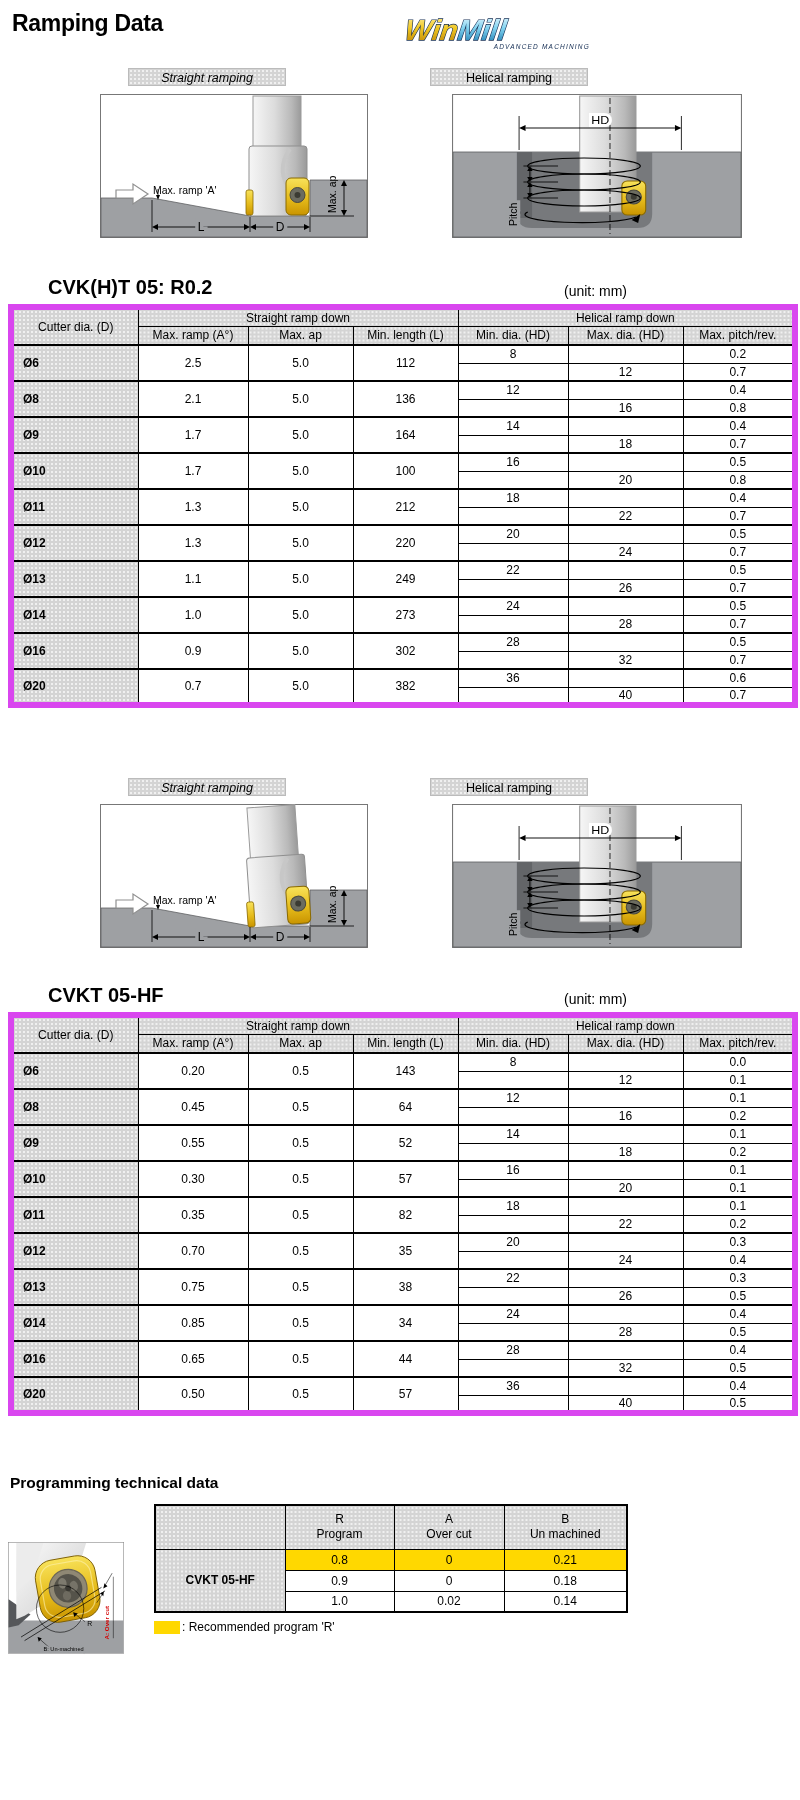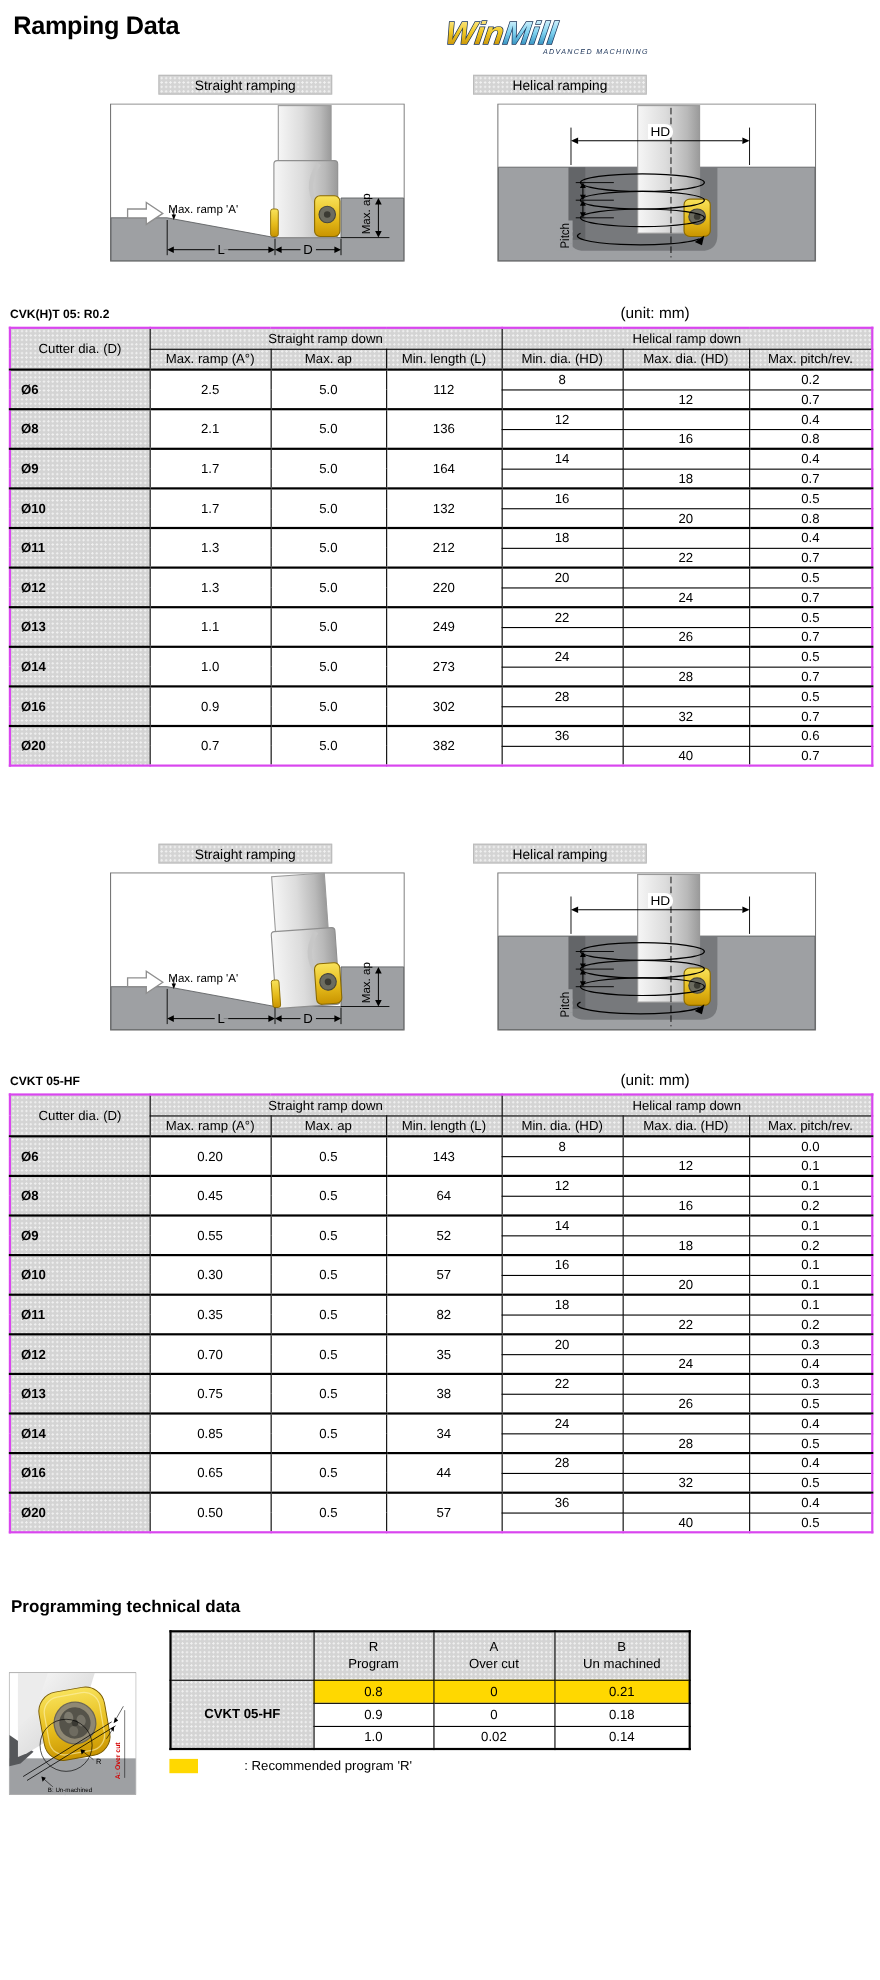--- a/index.html
+++ b/index.html
@@ -18,53 +18,53 @@
 
   
   .dg { background-color:var(--grey);
         background-image:radial-gradient(rgba(255,255,255,.65) 1px, rgba(0,0,0,0) 1.15px);
         background-size:4px 4px; }
 
   
   .diagrams { position:relative; height:170px; }
   .dlabel { position:absolute; top:0; width:158px; height:18px; line-height:18px;
             text-align:center; font-size:12.5px; border:1px solid #bbb; }
-  .dlabel.s { left:136px; } .dlabel.h { left:422px; }
+  .dlabel.s { left:120px;font-style:italic; } .dlabel.h { left:422px; }
   .dbox { position:absolute; top:26px; }
   .dbox.s { left:92px; } .dbox.h { left:444px; }
   .sec1 { margin-top:12px; }
   .sec2 { margin-top:70px; }
 
   
   .tsec { margin-top:38px; }
   .tsec.t2 { margin-top:36px; }
   .trow-title { display:flex; justify-content:space-between; align-items:flex-end; margin-bottom:5px; padding:0 1px; }
-  .trow-title .tt { font-size:11px; font-weight:bold; }
+  .trow-title .tt { font-size:20px; font-weight:bold;margin-left:39px; }
   .trow-title .unit { font-size:14px;text-align:center; }
 
-  table.data { border-collapse:collapse; table-layout:fixed; width:784px; border:2px solid #d946ef;padding-left:12px; }
+  table.data { border-collapse:collapse; table-layout:fixed; width:784px; border:6px solid #d946ef;padding-left:12px; }
   table.data th, table.data td { border:1px solid #000; height:18px; padding:0; font-size:12px;
     font-weight:normal; text-align:center; vertical-align:middle; }
   table.data thead { border-bottom:2px solid #000; }
   table.data thead th { height:19px; }
   table.data tbody tr.g1 td { border-top:2px solid #000; }
   table.data td.dia { text-align:left; padding-left:9px; font-weight:bold; }
 
   
   .prog-sec { margin-top:58px; }
   .prog-sec h2 { margin:0 0 12px 2px; font-size:15.5px; font-weight:bold; }
   .prog-flex { display:flex; align-items:flex-start; }
   .prog-right { margin-left:30px; }
   table.prog { border-collapse:collapse; table-layout:fixed; width:472px; border:2px solid #000; }
   table.prog th, table.prog td { border:1px solid #000; font-size:12px; text-align:center; padding:0; }
   table.prog thead th { height:44px; font-weight:normal; line-height:15px; }
   table.prog td { height:21px; }
   table.prog td.plabel { font-weight:bold; }
   table.prog tr.hl td.hlc { background:var(--yellow); }
-  .legend { margin-top:7px; font-size:12px; display:flex; align-items:center;gap:40px; }
+  .legend { margin-top:7px; font-size:12px; display:flex; align-items:center; }
   .legend .sw { width:26px; height:13px; background:var(--yellow); margin-right:2px; display:inline-block; }
 
   svg text { font-family:"Liberation Sans", sans-serif; }
 </style>
 </head>
 <body style="--highlight-yellow: #FFD800; --header-grey: #d4d4d4; --ground-grey: #9ea0a3; --red-label: #d40000; --yellow: #FFD800;">
 
 <svg width="0" height="0" style="position:absolute" aria-hidden="true">
   <defs>
     <linearGradient id="metalH" x1="0" y1="0" x2="1" y2="0">
@@ -265,21 +265,21 @@
   <tr class="g2">
     <td></td>
     <td>18</td>
     <td>0.7</td>
   </tr>
 
   <tr class="g1">
     <td class="dia dg" rowspan="2">Ø10</td>
     <td rowspan="2">1.7</td>
     <td rowspan="2">5.0</td>
-    <td rowspan="2">132</td>
+    <td rowspan="2">100</td>
     <td>16</td>
     <td></td>
     <td>0.5</td>
   </tr>
   <tr class="g2">
     <td></td>
     <td>20</td>
     <td>0.8</td>
   </tr>
 

